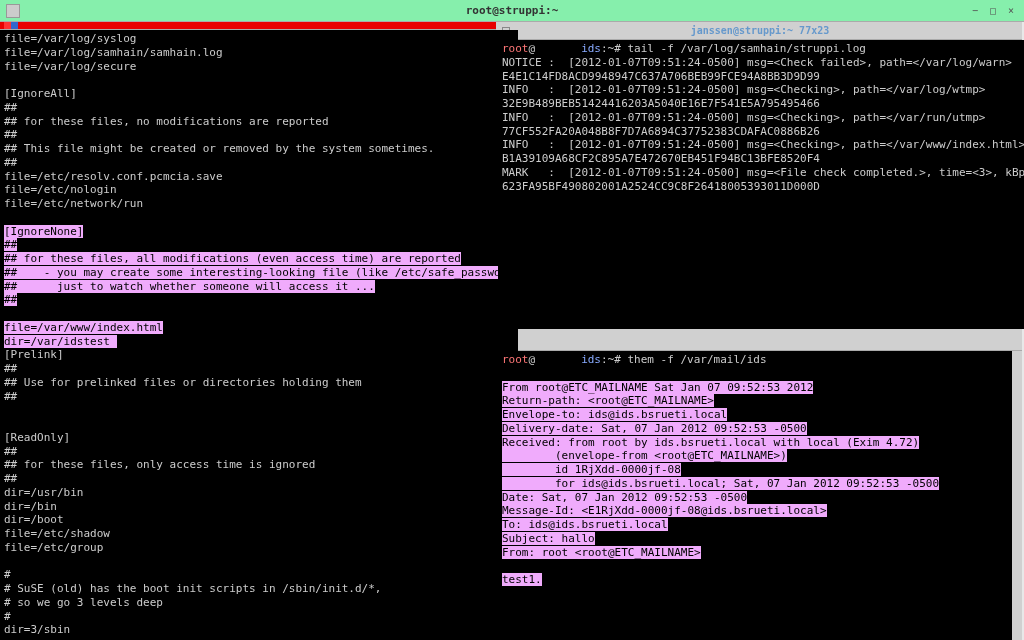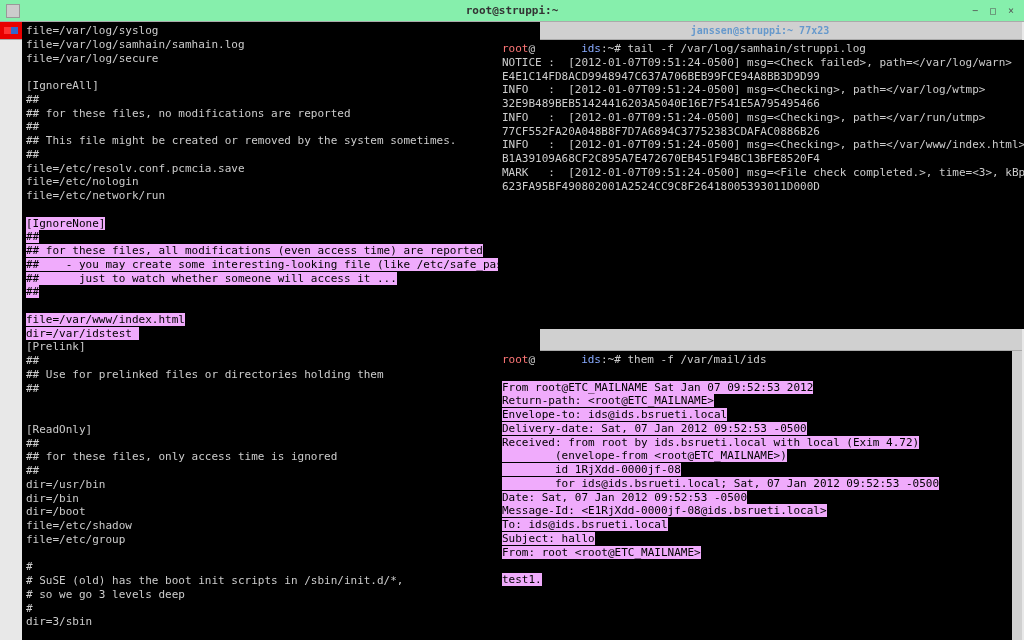--- a/index.html
+++ b/index.html
@@ -32,21 +32,21 @@
     position: absolute;
     right: 6px;
     display: flex;
     gap: 4px;
   }
   .win-btn { width: 14px; height: 14px; display: flex; align-items: center; justify-content: center; color: #555; font-size: 10px; }
   .layout {
     display: flex;
     height: calc(640px - 22px);
   }
-  .left-pane { width: 498px; display: flex; flex-direction: row; border-right: 2px solid #d0d0d0; }
+  .left-pane { width: 498px; display: flex; flex-direction: column; border-right: 2px solid #d0d0d0; }
   .right-pane { width: 524px; display: flex; flex-direction: column; }
   .pane-handle {
     height: 18px;
     background: #d0d0d0;
     border-bottom: 1px solid #aaa;
     display: flex;
     align-items: center;
     font-size: 10px;
     color: #666;
   }

